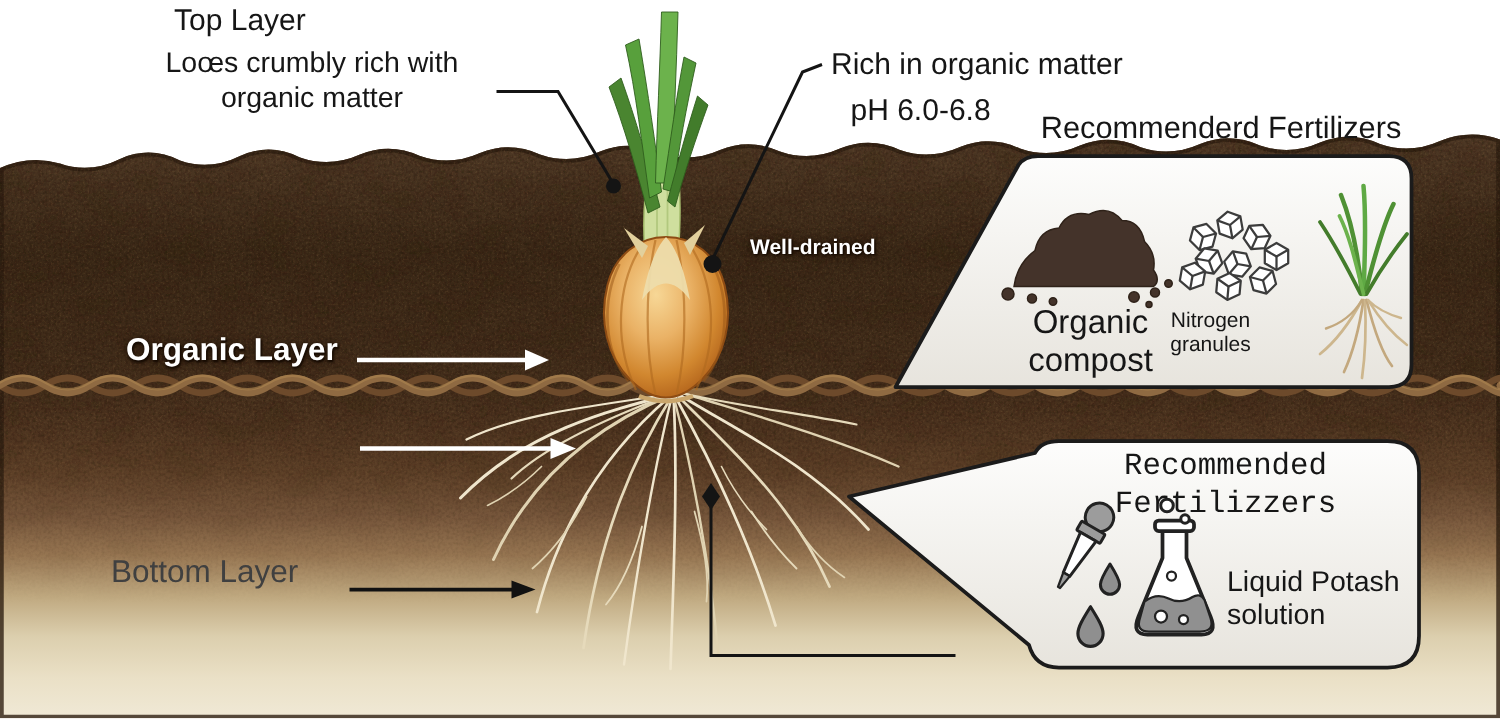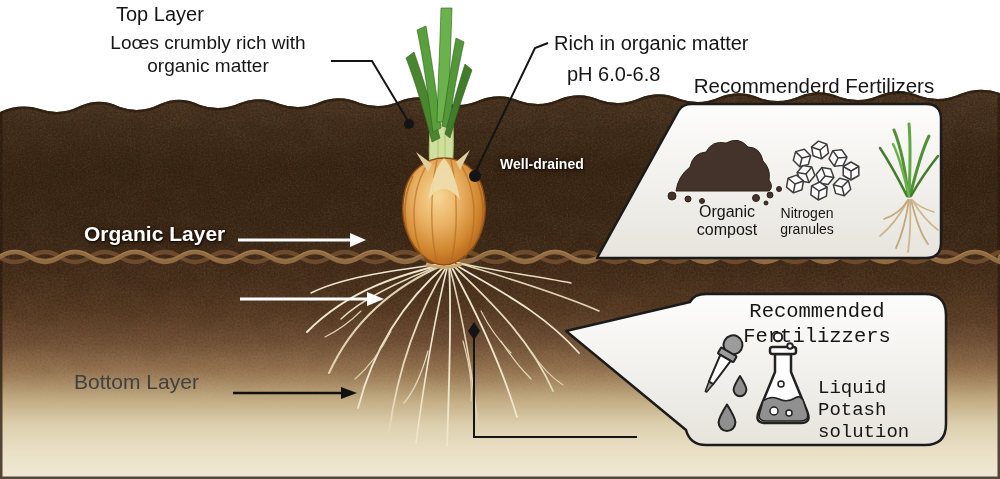--- a/index.html
+++ b/index.html
@@ -12,24 +12,24 @@
          text-shadow:0 1px 2px rgba(25,14,5,.95),0 0 6px rgba(25,14,5,.8),1px 1px 1px #1c0f05;}
   .ctr{text-align:center;}
   #top-layer-title{left:116px;top:2px;font-size:20px;}
   #top-layer-desc{left:96px;top:31px;width:224px;font-size:19px;}
   #rich-label{left:554px;top:31px;font-size:20px;}
   #ph-label{left:567px;top:62px;font-size:20px;}
   #well-drained-label{left:500px;top:142px;font-size:14px;margin-top:14px;}
   #middel-layer-label{left:84px;top:221px;font-size:21px;}
   #bottom-layer-label{left:74px;top:369px;font-size:21px;color:#404040;}
   #panel-top-title{left:684px;top:73px;width:260px;font-size:20.5px;text-align:center;}
-  #organic-compost-label{left:676px;top:203px;width:102px;font-size:16px;line-height:1.13;}
+  #organic-compost-label{left:676px;top:203px;width:102px;font-size:22px;line-height:1.13;}
   #nitrogen-granules-label{left:756px;top:206px;width:102px;font-size:14px;line-height:1.13;}
   #panel-bottom-title{left:688px;top:299px;width:258px;font-size:20.5px;text-align:center;font-family:Liberation Mono, monospace;}
-  #liquid-potash-label{left:818px;top:378px;width:130px;font-size:19px;line-height:1.15;font-family:Liberation Mono, monospace;}
+  #liquid-potash-label{left:818px;top:378px;width:130px;font-size:19px;line-height:1.15;}
 </style>
 </head>
 <body>
 
 <div id="scene">
 
 <svg id="bg" width="1000" height="479" viewBox="0 0 1000 479">
   <defs>
     <linearGradient id="soilG" x1="0" y1="0" x2="0" y2="1">
       <stop offset="0" stop-color="#503a26"></stop>

